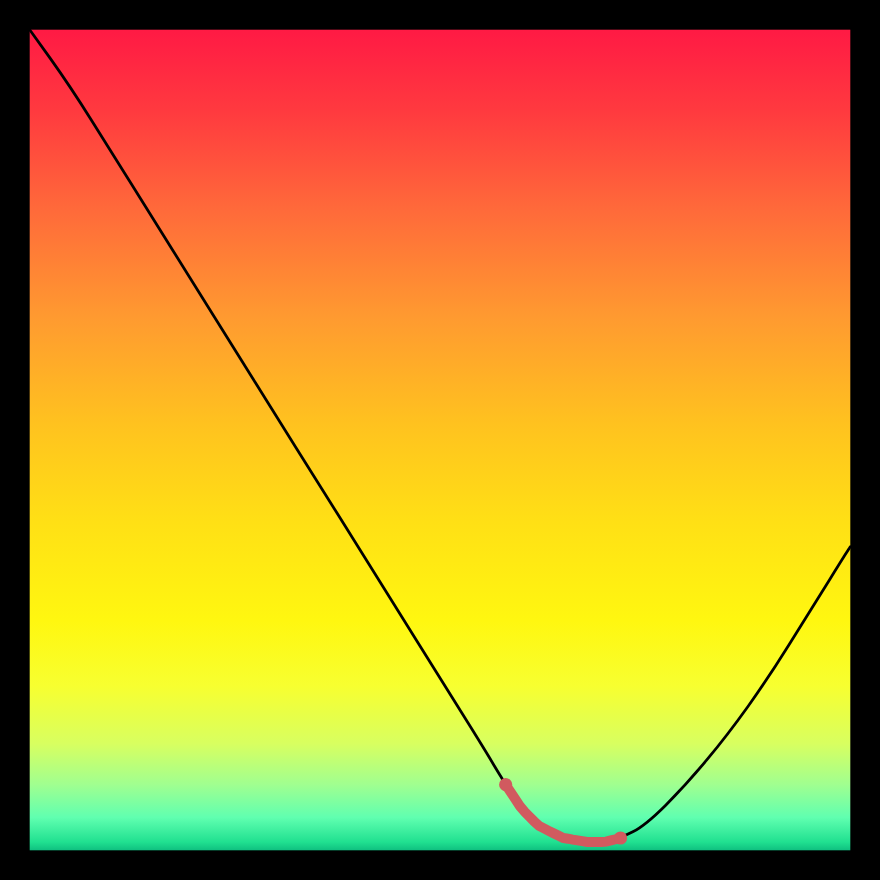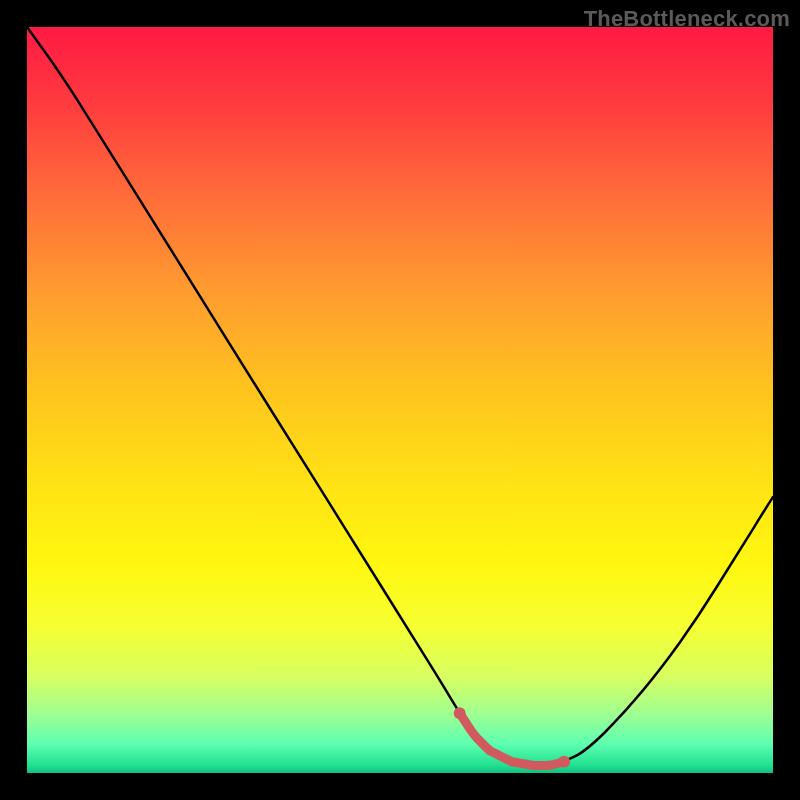--- a/index.html
+++ b/index.html
@@ -48,21 +48,20 @@
     top: 27px;
     width: 746px;
     height: 746px;
     overflow: visible;
   }
 </style>
 </head>
 <body>
 
 <div class="chart-container">
-  <div class="watermark">TheBottleneck.com</div>
   <div class="plot-area"></div>
   <svg class="curve-svg" viewBox="0 0 746 746" preserveAspectRatio="none">
     <path fill="none" stroke="#000" stroke-width="2.5" stroke-linejoin="round" stroke-linecap="round" d="M 0.0 0.0 Q 0.0 0.0 18.7 26.1 Q 37.3 52.2 56.0 82.1 Q 74.6 111.9 93.3 141.7 Q 111.9 171.6 130.6 201.4 Q 149.2 231.3 167.9 261.1 Q 186.5 290.9 205.1 320.8 Q 223.8 350.6 242.4 380.5 Q 261.1 410.3 279.8 440.1 Q 298.4 470.0 317.1 499.8 Q 335.7 529.7 354.4 559.5 Q 373.0 589.3 391.6 619.2 Q 410.3 649.0 421.5 667.7 Q 432.7 686.3 440.1 697.5 Q 447.6 708.7 455.1 716.2 Q 462.5 723.6 473.7 729.2 Q 484.9 734.8 496.1 736.7 Q 507.3 738.5 514.7 738.5 Q 522.2 738.5 529.7 736.7 Q 537.1 734.8 548.3 729.2 Q 559.5 723.6 578.2 705.0 Q 596.8 686.3 615.5 663.9 Q 634.1 641.6 652.8 615.5 Q 671.4 589.3 690.0 559.5 Q 708.7 529.7 727.3 499.8 T 746.0 470.0" id="curvePath"></path>
     <path fill="none" stroke="#d15a5f" stroke-width="9" stroke-linecap="round" d="M 432.7 686.3 L 437.0 692.8 L 441.4 699.4 L 445.7 705.9 L 450.1 711.2 L 454.4 715.5 L 458.8 719.9 L 463.1 723.9 L 467.5 726.1 L 471.8 728.3 L 476.2 730.5 L 480.5 732.6 L 484.9 734.8 L 489.3 735.5 L 493.6 736.3 L 498.0 737.0 L 502.3 737.7 L 506.7 738.4 L 511.0 738.5 L 515.4 738.5 L 519.7 738.5 L 524.1 738.1 L 528.4 737.0 L 532.8 735.9 L 537.1 734.8" id="bandPath"></path>
     <circle id="markerStart" r="6" fill="#d15a5f" cx="432.7" cy="686.3"></circle>
     <circle id="markerEnd" r="6" fill="#d15a5f" cx="537.1" cy="734.8"></circle>
   </svg>
 </div>
 
 </body></html>

